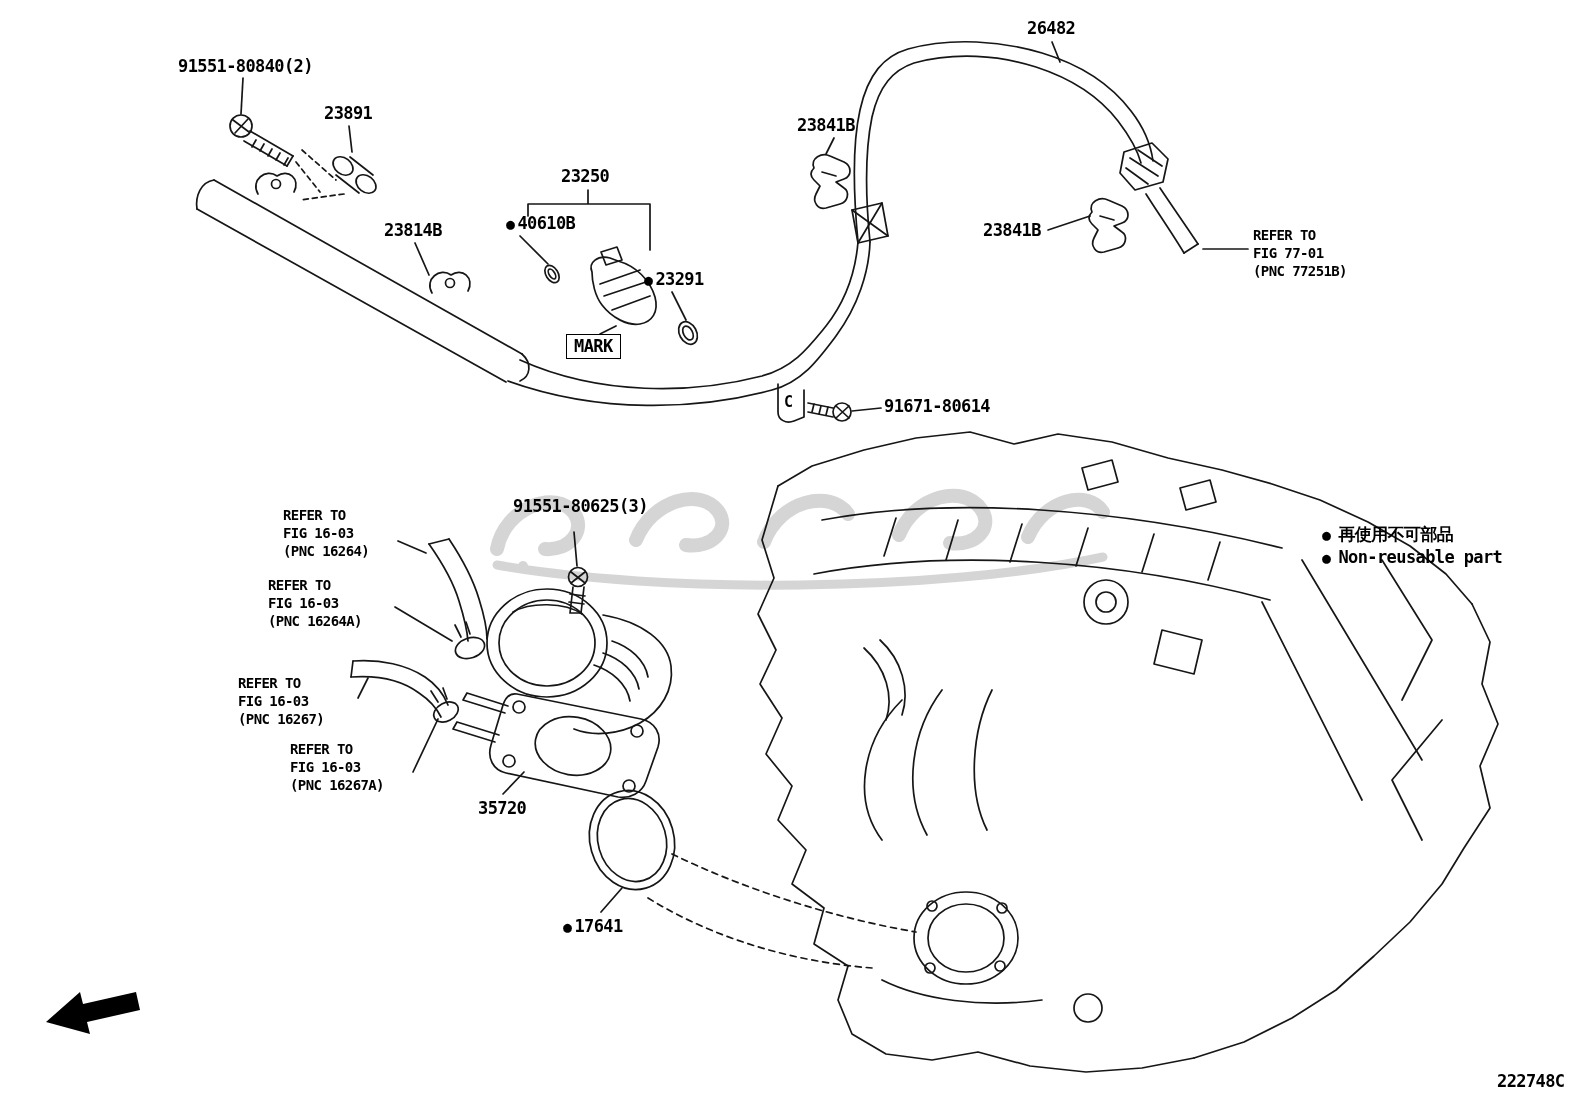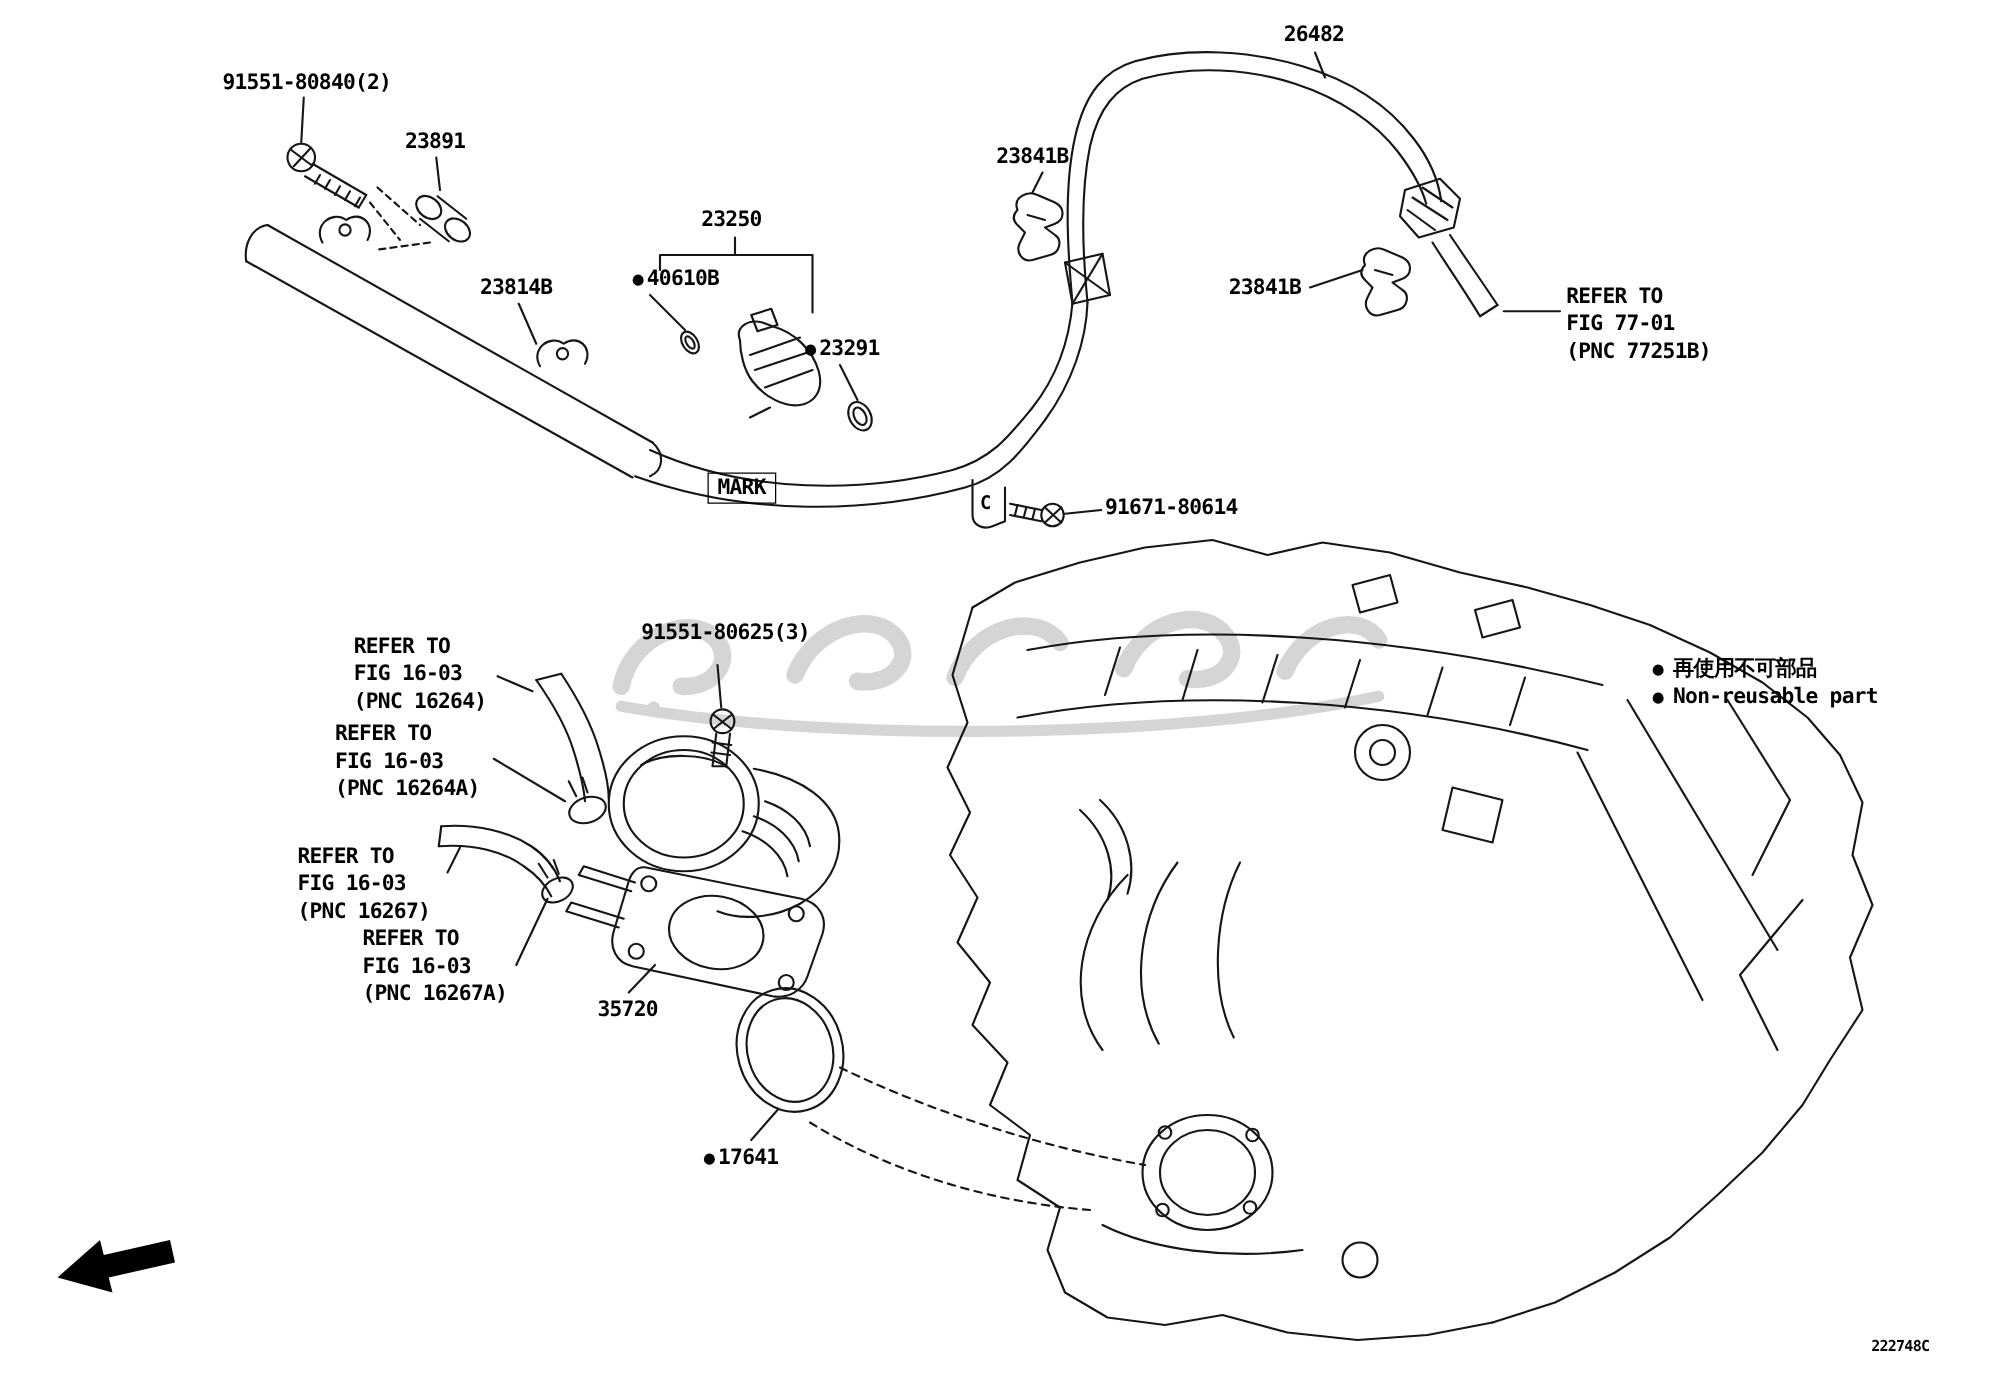--- a/index.html
+++ b/index.html
@@ -2,26 +2,26 @@
 <html><head>
 <meta charset="utf-8">
 <style>
   * { margin:0; padding:0; box-sizing:border-box; }
   html,body { background:#ffffff; }
   .stage { position:relative; width:1592px; height:1099px; background:#fff;
            font-family:"DejaVu Sans Mono","Liberation Mono",monospace; overflow:hidden; }
   .art { position:absolute; inset:0; width:1592px; height:1099px; }
   .lbl { position:absolute; font-size:17px; font-weight:700; color:#000;
          white-space:nowrap; letter-spacing:-0.6px; line-height:1.3; z-index:2; }
-  .note div { font-size:17px; font-weight:700; }
-  .mark-box { display:inline-block; border:1.7px solid #000; padding:0 7px 1px;margin-top:44px; }
+  .note div { font-size:14px; font-weight:700; }
+  .mark-box { display:inline-block; border:1.7px solid #000; padding:0 7px 1px; }
   .bullet { margin-right:3px; font-size:15px; }
   .legend-row { display:flex; align-items:baseline; gap:5px; }
   .jp { font-family:Liberation Serif, serif; }
-  .fig-code { font-size:12px; font-weight:700; }
+  .fig-code { font-size:17px; font-weight:700; }
 </style>
 </head>
 <body>
 
 <div class="stage">
 
   <svg class="art" viewBox="0 0 1592 1099">
     <g fill="none" stroke="#161616" stroke-width="1.7" stroke-linecap="round" stroke-linejoin="round">
 
       <g stroke="#cbcbcb" stroke-width="14" opacity="0.8">

